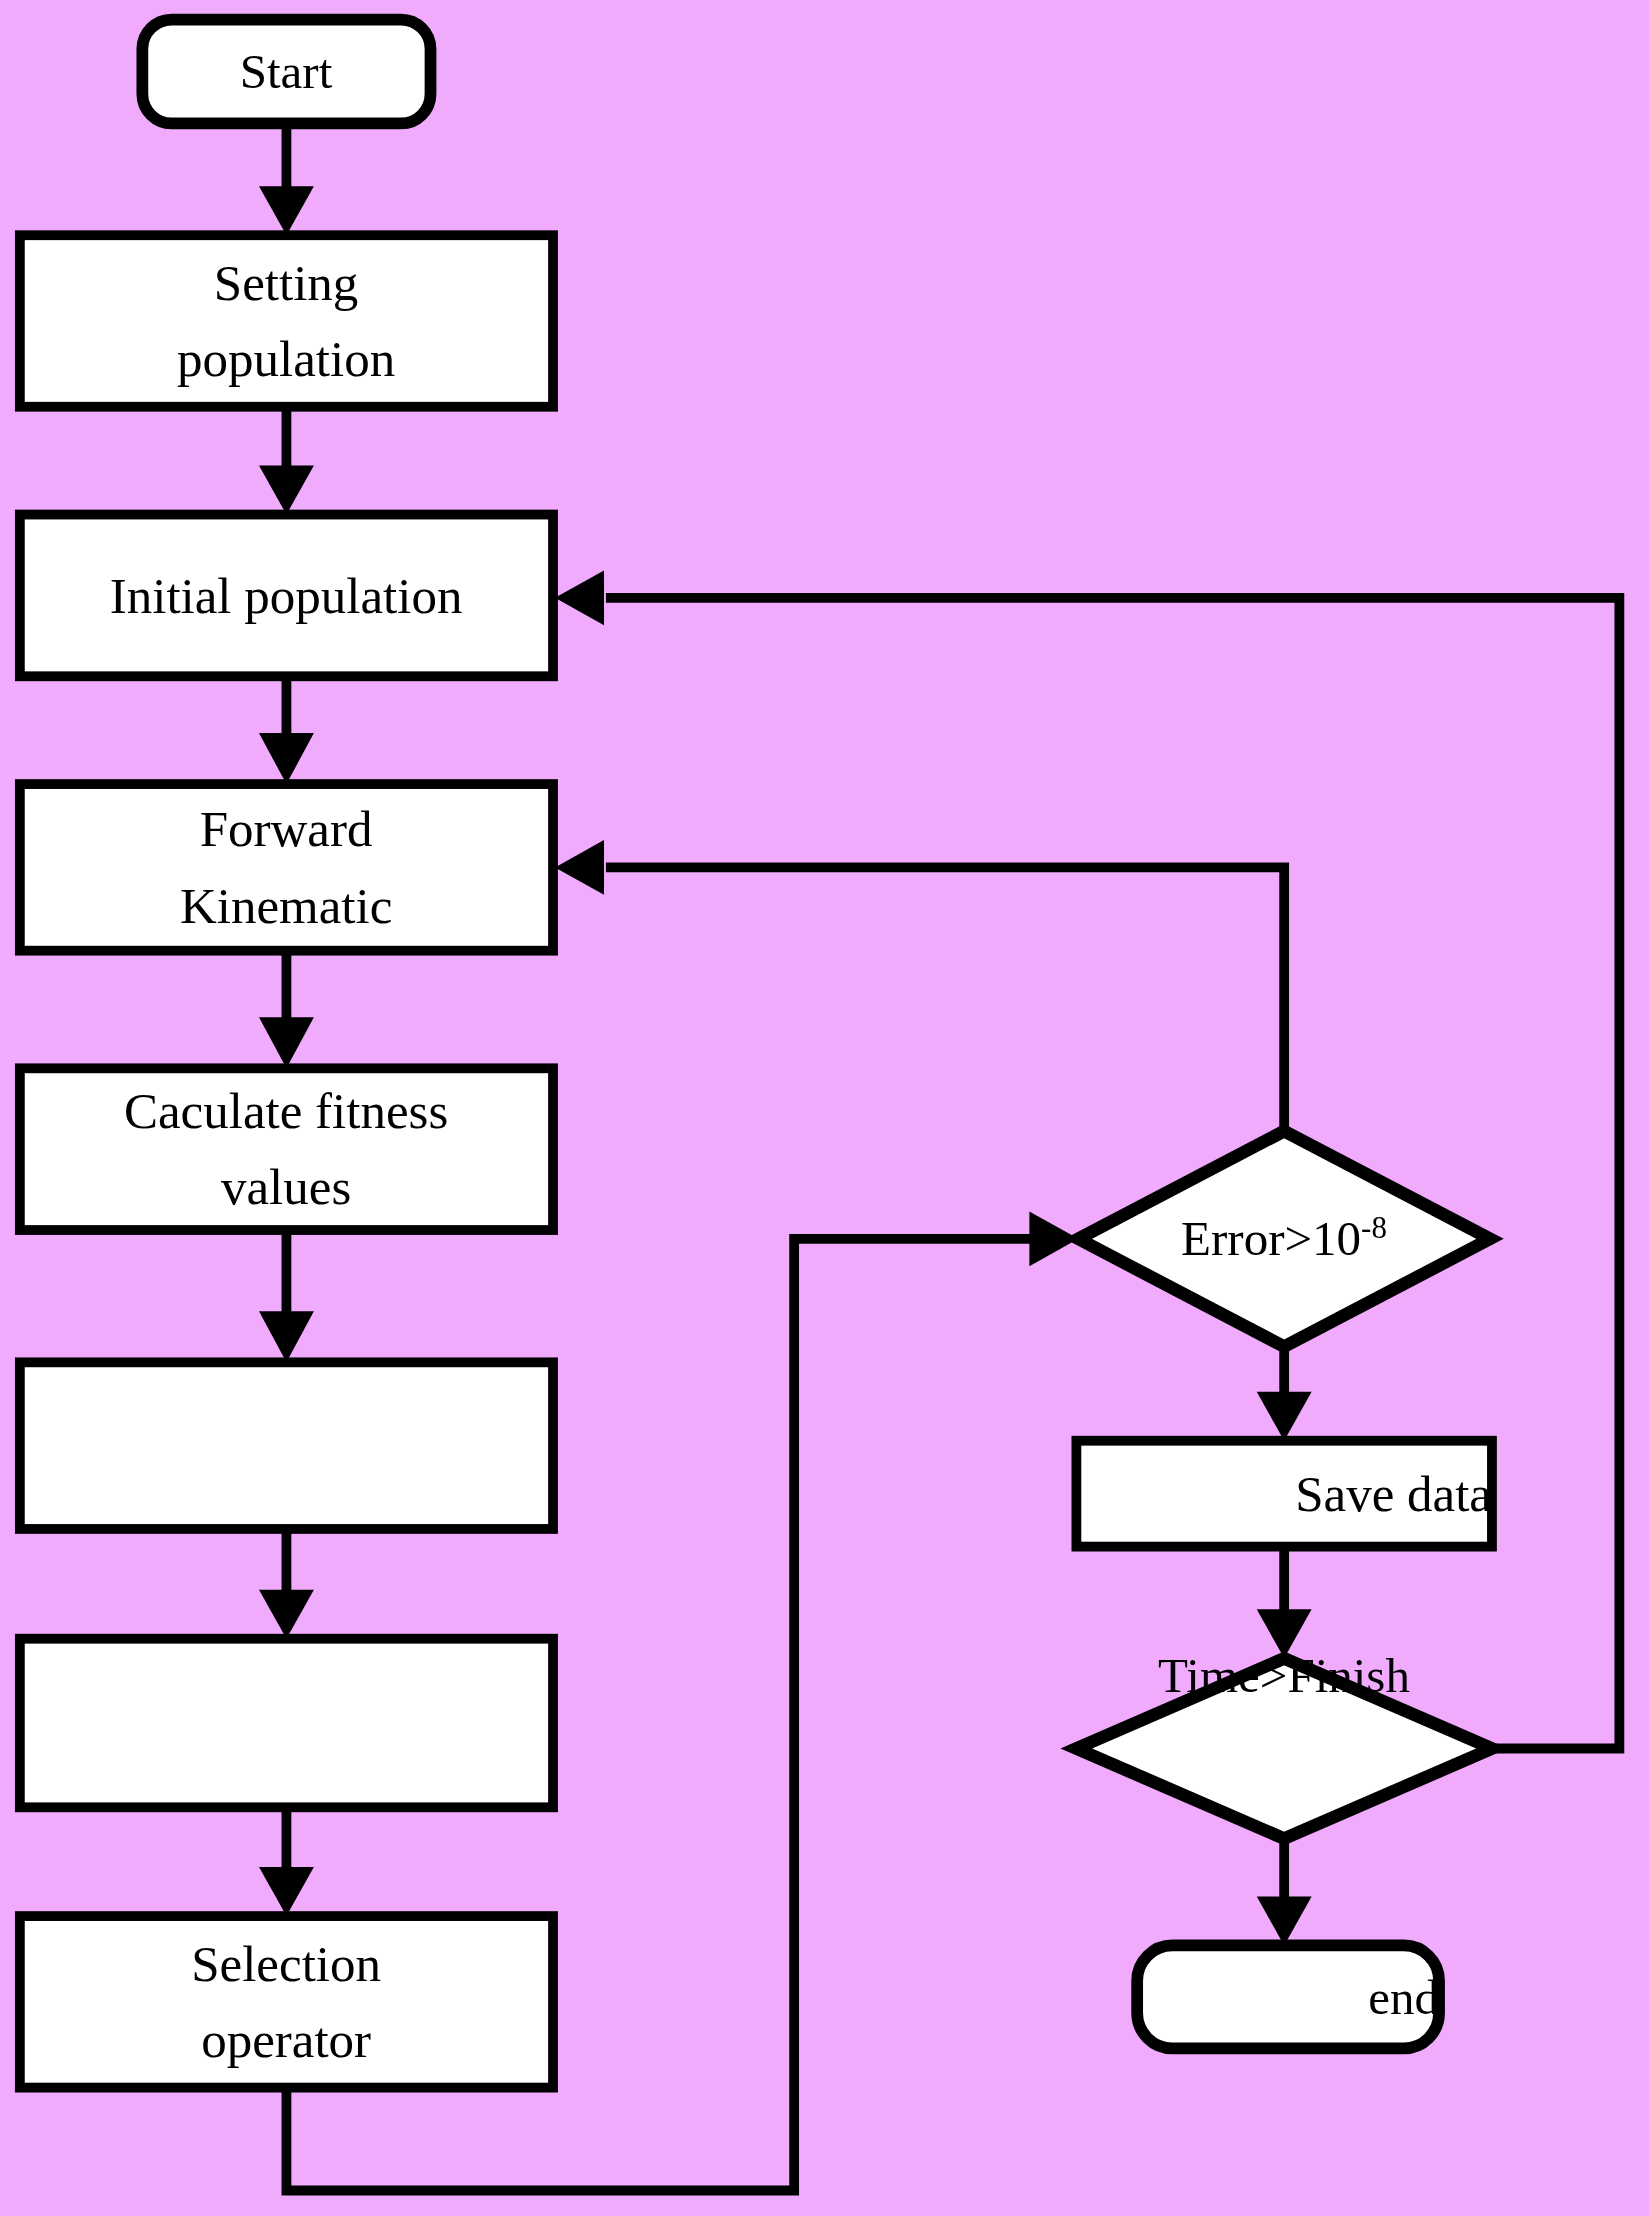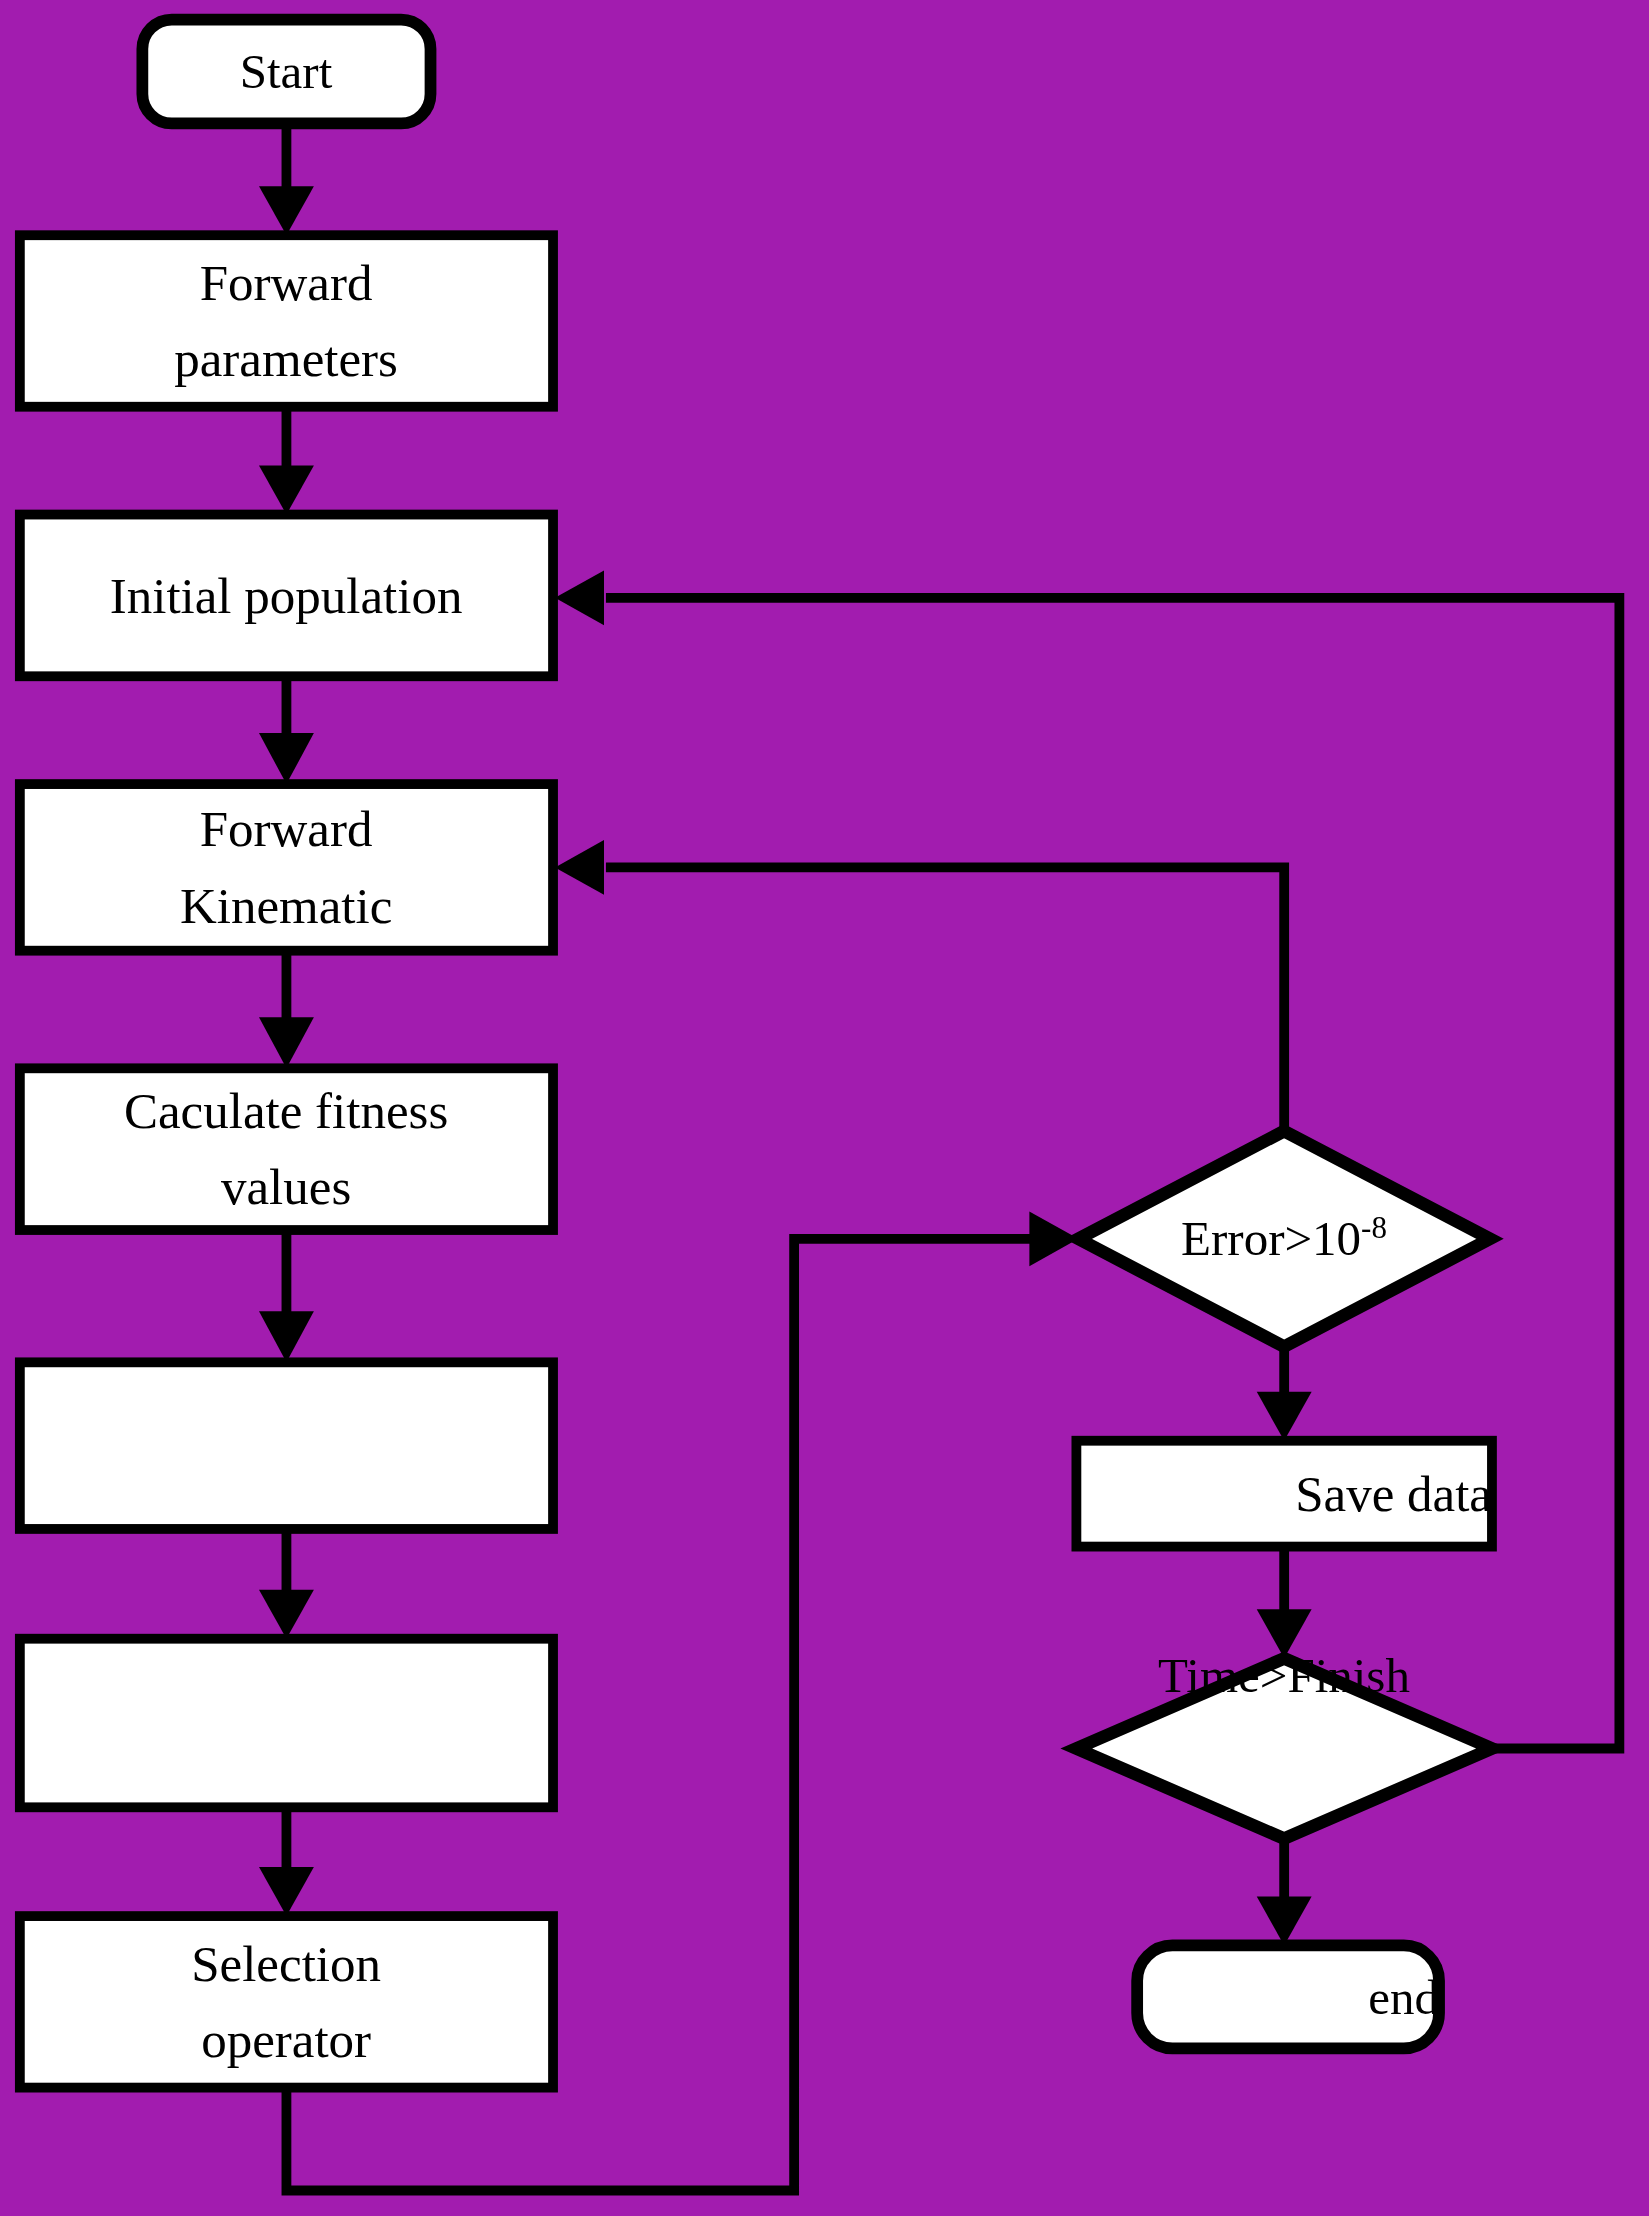--- a/index.html
+++ b/index.html
@@ -1,19 +1,19 @@
 <!DOCTYPE html>
 <html><head>
 <meta charset="utf-8">
 <style>
   html,body{margin:0;padding:0;background:#ffffff;}
   .canvas{
     position:relative;
     width:1650px;height:2216px;
-    background:#a21caf;
+    background:#f0abfc;
     font-family:"Liberation Serif","DejaVu Serif",serif;
     color:#000;
     overflow:hidden;
   }
   .canvas svg{position:absolute;left:0;top:0;width:1650px;height:2216px;}
   .edge{fill:none;stroke:#000;stroke-width:10;stroke-linejoin:miter;}
   .head{fill:#000;stroke:none;}
   .shape{fill:#ffffff;stroke:#000;}
   .proc{stroke-width:10;}
   .term{stroke-width:12;}
@@ -80,21 +80,21 @@
     <rect class="shape proc" x="1098" y="1470" width="424" height="108"></rect>
     <polygon class="shape dec" points="1310,1692 1522,1784 1310,1876 1098,1784"></polygon>
     <rect class="shape term" x="1160" y="1985" width="308" height="105" rx="36" ry="36"></rect>
   </svg>
 
   <div class="lbl f-term" style="left:142px;top:19.6px;width:288px;height:104px;">
     <span class="t nowrap">Start</span>
   </div>
 
   <div class="lbl f-proc" style="left:19.6px;top:235px;width:533px;height:172px;">
-    <span class="t" style="width:304px;">Forward parameters</span>
+    <span class="t" style="width:304px;">Setting population</span>
   </div>
 
   <div class="lbl f-proc" style="left:19.6px;top:784px;width:533px;height:167px;">
     <span class="t" style="width:304px;">Forward Kinematic</span>
   </div>
 
   <div class="lbl f-proc" style="left:19.6px;top:515px;width:533px;height:162px;">
     <span class="t nowrap">Initial population</span>
   </div>
 

